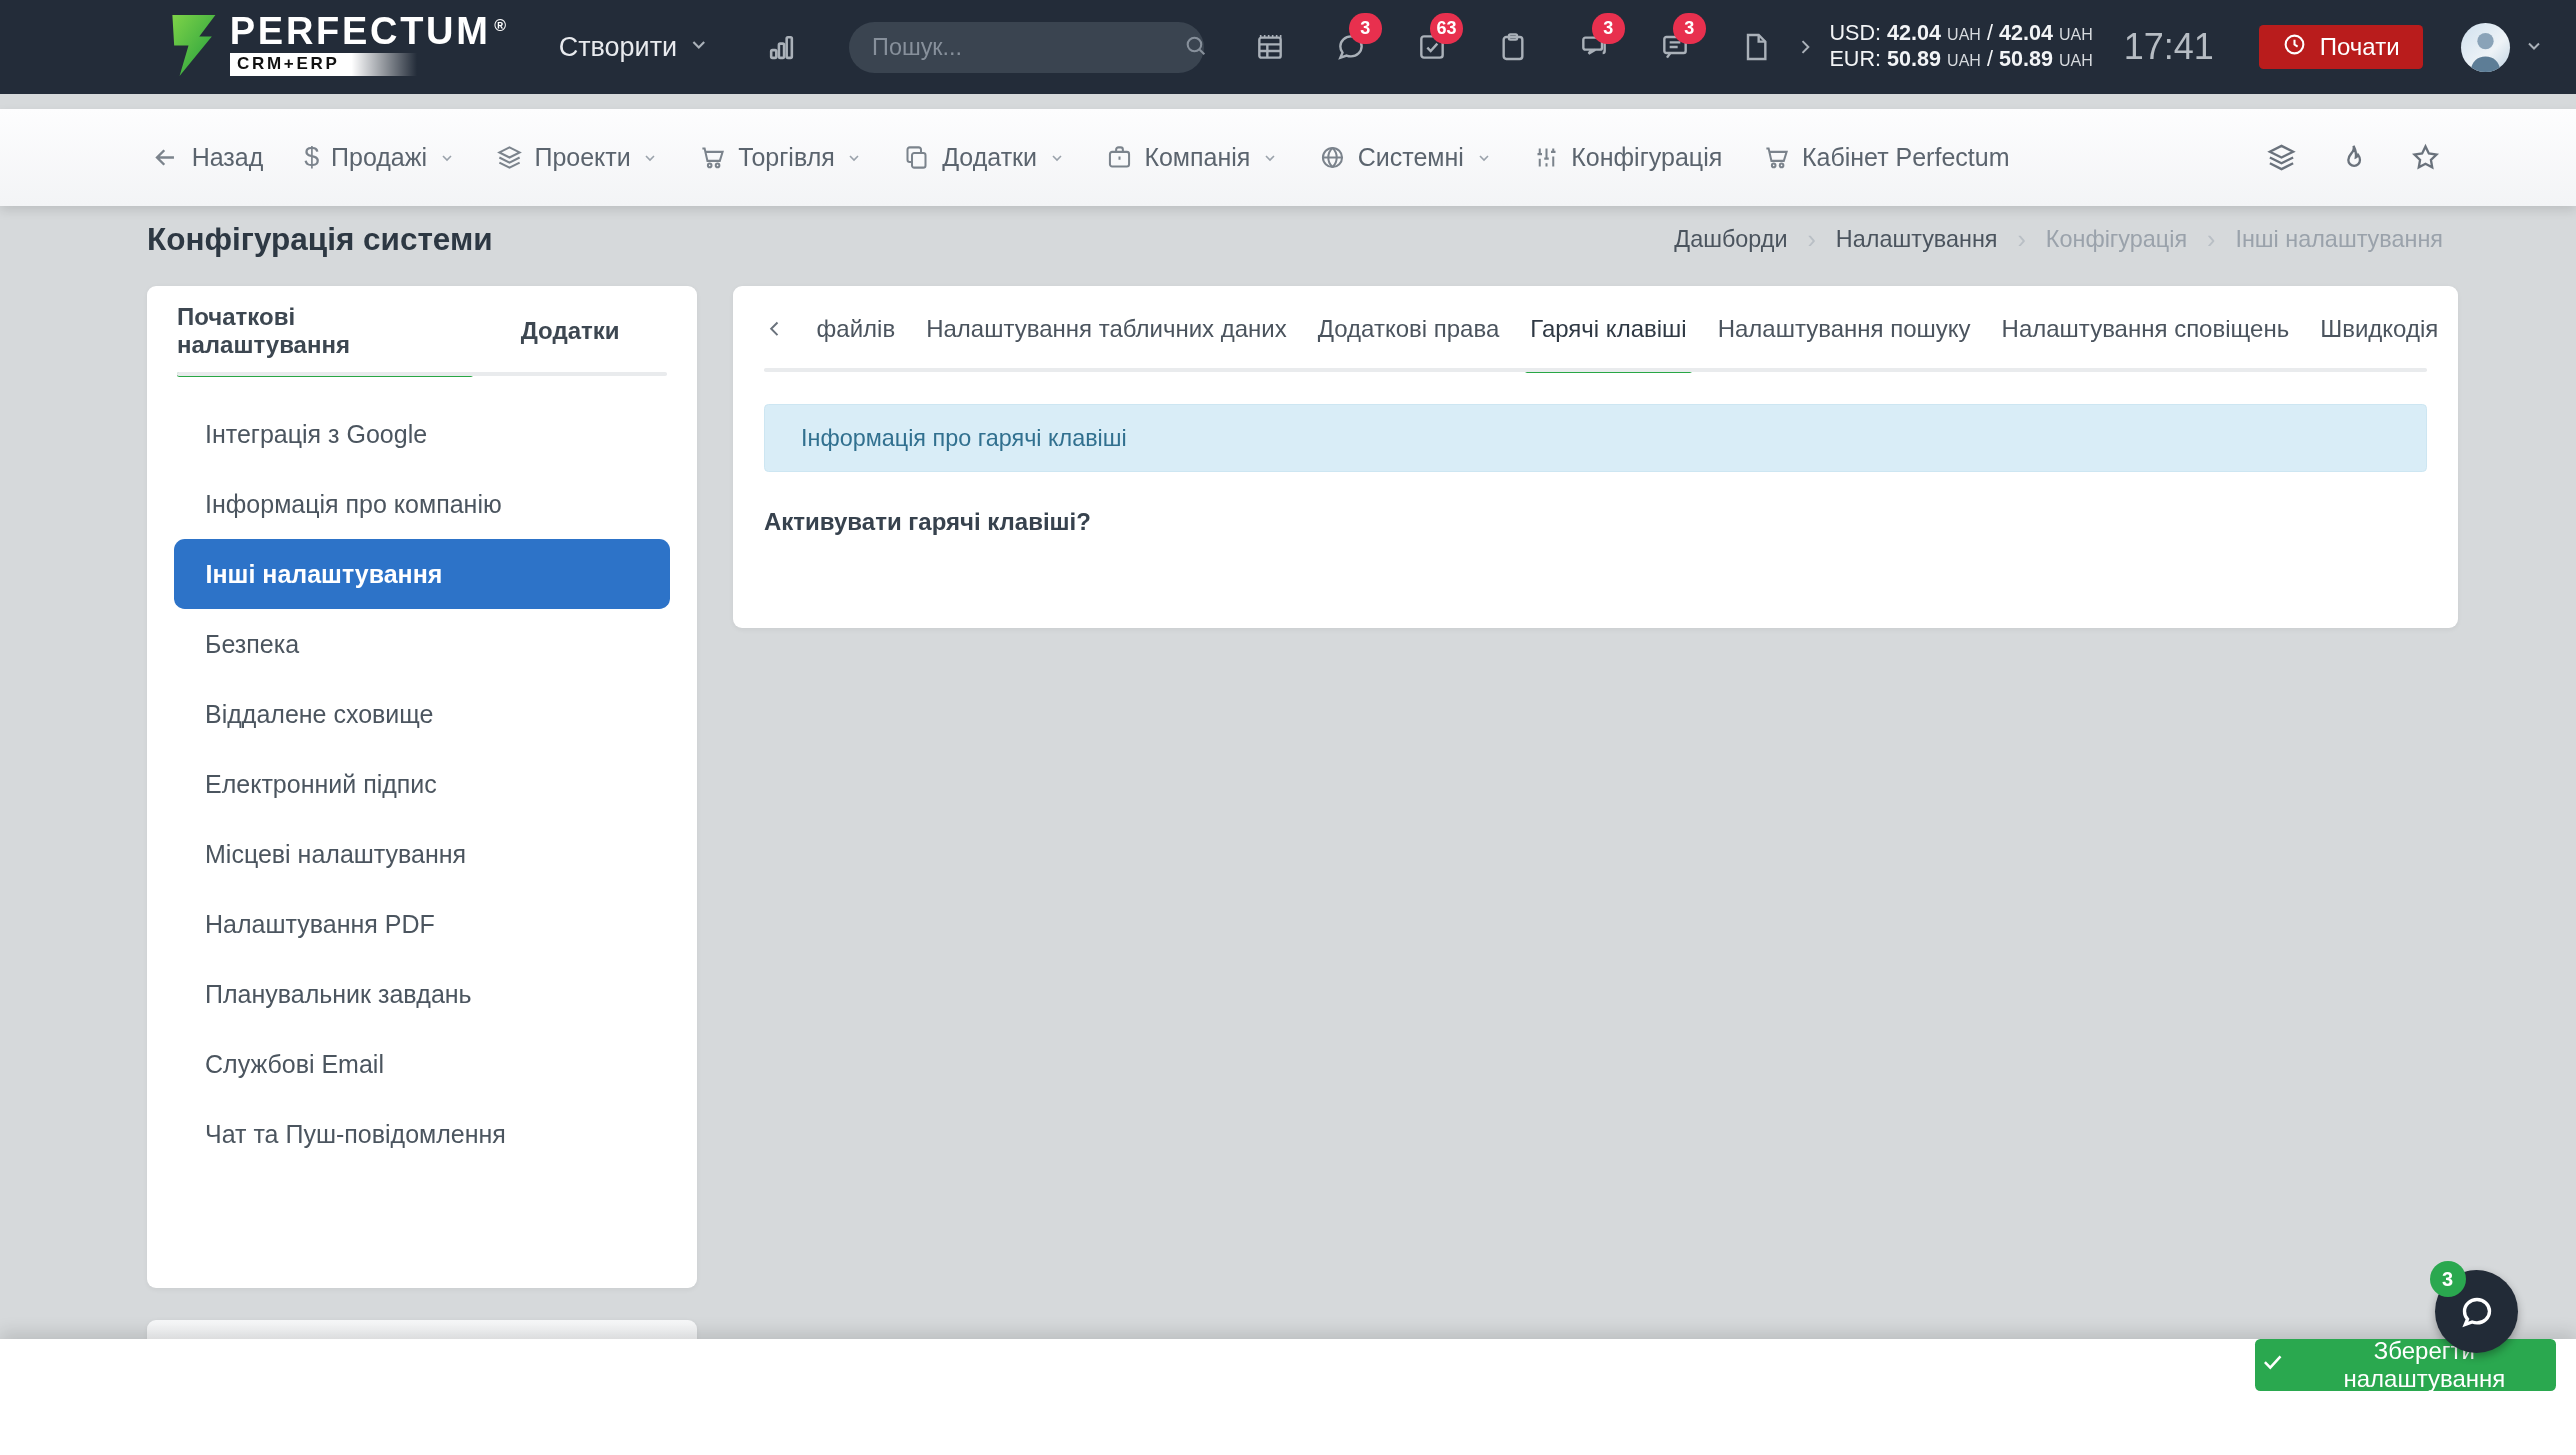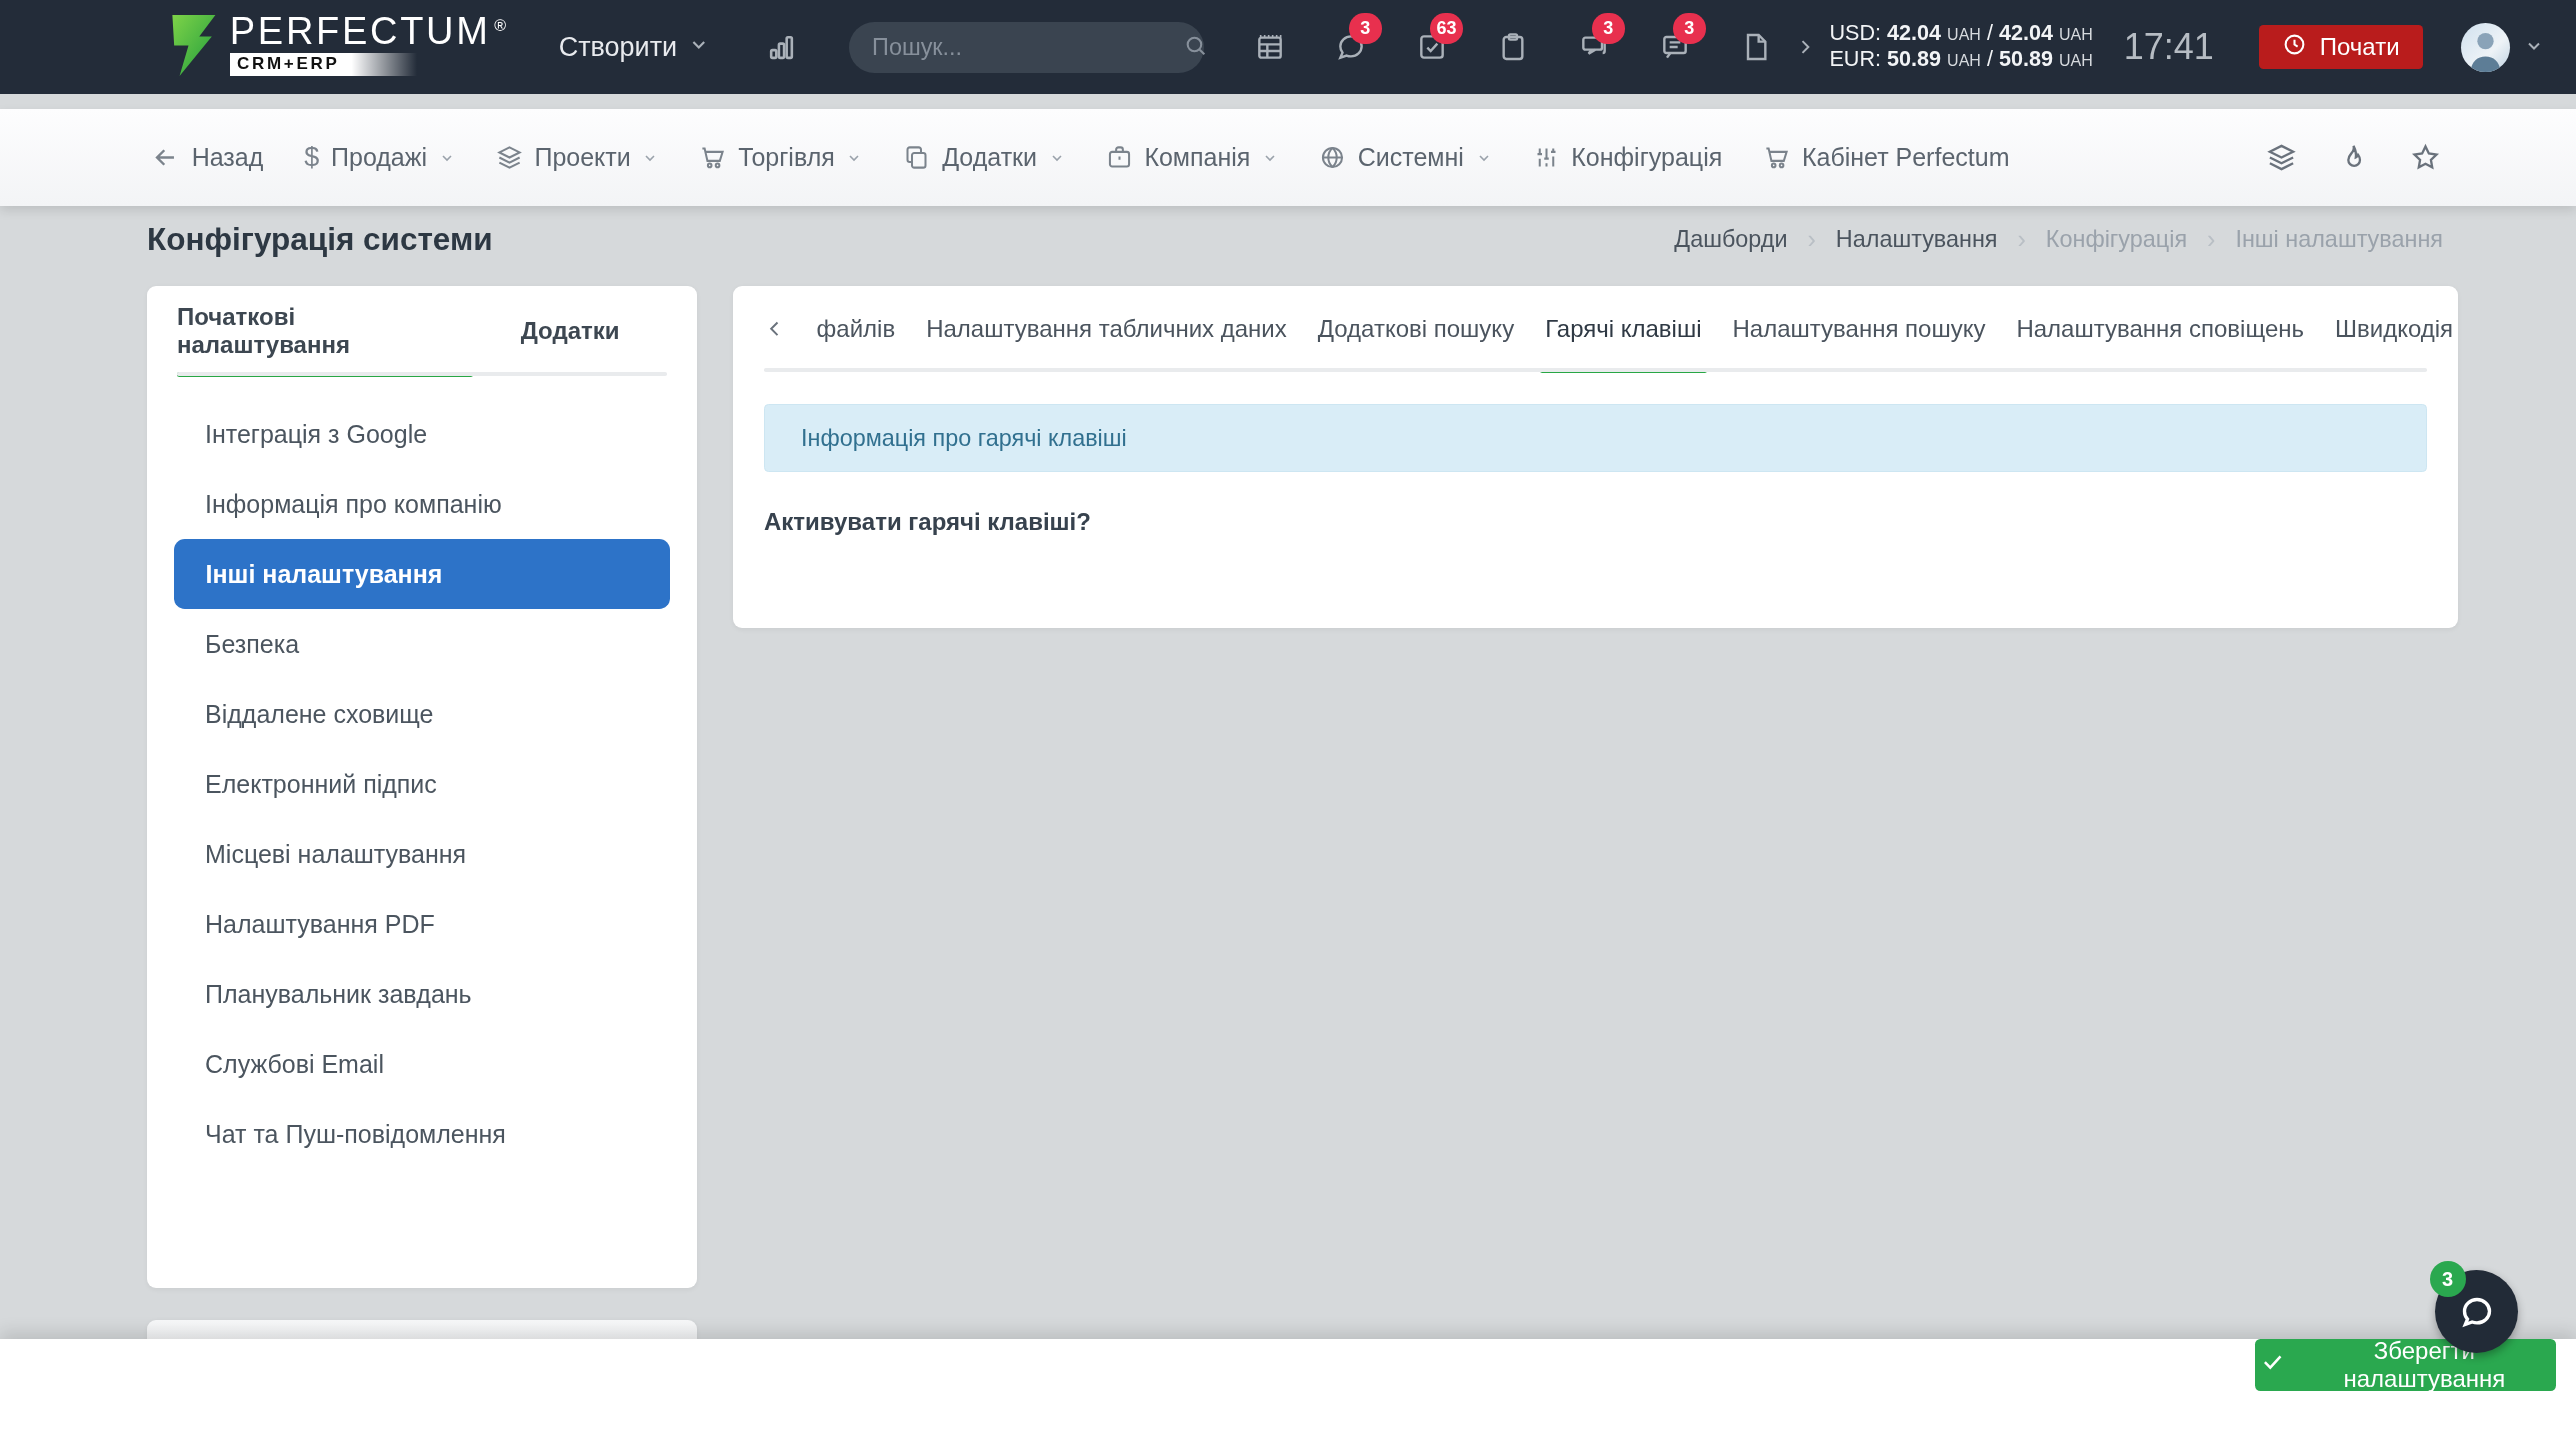--- a/index.html
+++ b/index.html
@@ -4,21 +4,21 @@
 <style>
   html,body{margin:0;padding:0;background:#b9bdc1;}
   .app{position:relative;width:2576px;height:1455px;overflow:hidden;
        font-family:"Liberation Sans",sans-serif;background:#d6d9db;}
 
   
   .topbar{position:absolute;top:0;left:0;right:0;height:94px;background:#232c39;
           display:flex;align-items:center;}
   .logo{display:flex;align-items:flex-start;margin-left:167px;cursor:pointer;}
   .logo-word{margin-left:10.8px;display:flex;flex-direction:column;}
-  .logo-name{color:#fff;font-size:38px;font-weight:normal;letter-spacing:2.7px;line-height:36px;display:flex;}
+  .logo-name{color:#fff;font-size:38px;font-weight:bold;letter-spacing:2.7px;line-height:36px;display:flex;}
   .logo-reg{font-size:16px;margin-left:3.6px;margin-top:-5.4px;}
   .logo-sub{margin-top:3.6px;width:180px;background:linear-gradient(90deg,#ffffff 65%,rgba(255,255,255,0));
             color:#111;font-size:17px;font-weight:bold;letter-spacing:2.7px;padding:1.8px 0 1.8px 7.2px;line-height:20px;}
   .create{display:flex;align-items:center;gap:10.8px;margin-left:50px;color:#e8eaee;font-size:27px;cursor:pointer;}
   .tb-chart{margin-left:56px;}
   .search{margin-left:52px;width:312px;height:51px;border-radius:26px;background:#3a4450;
           display:flex;align-items:center;padding:0 21.6px;}
   .search input{flex:1;background:transparent;border:none;outline:none;color:#cfd4da;
                 font-size:23.4px;font-family:inherit;}
   .search input::placeholder{color:#87909b;}
@@ -438,21 +438,21 @@
 
   <section class="card content">
     <div class="ctabs">
       <span class="ctab-arrow">
         <svg width="21.6" height="21.6" viewBox="0 0 24 24" fill="none" stroke="currentColor" stroke-width="2.2">
             <path d="M15 5l-7 7 7 7"></path>
           </svg>
       </span>
       <span class="ctab">файлів</span>
       <span class="ctab">Налаштування табличних даних</span>
-      <span class="ctab">Додаткові пошуку</span>
+      <span class="ctab">Додаткові права</span>
       <span class="ctab active">Гарячі клавіші</span>
       <span class="ctab">Налаштування пошуку</span>
       <span class="ctab">Налаштування сповіщень</span>
       <span class="ctab">Швидкодія</span>
 
       <span class="tab-track"></span>
     </div>
 
     <div class="alert">
       <span>Інформація про гарячі клавіші</span>

